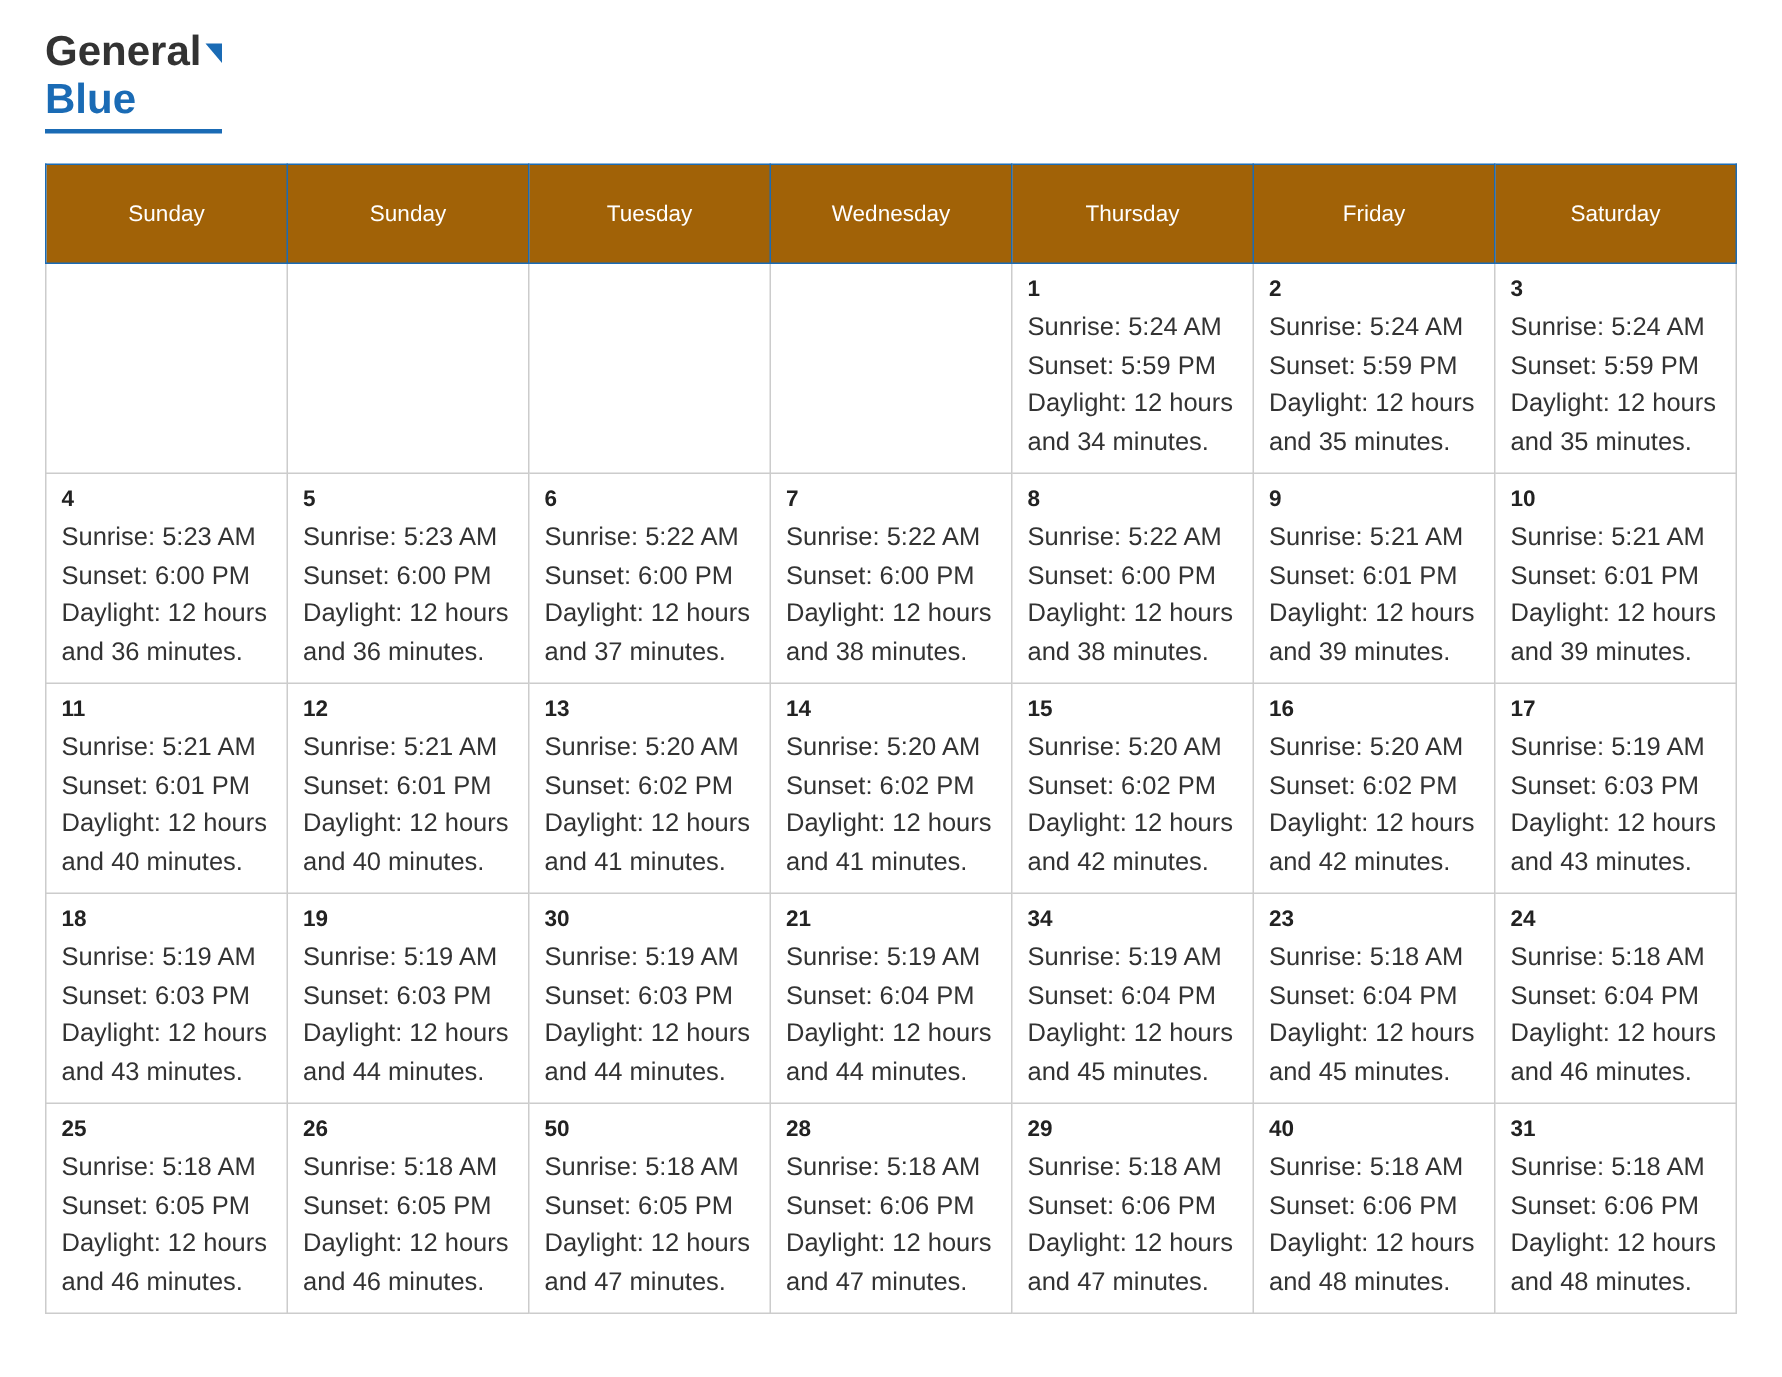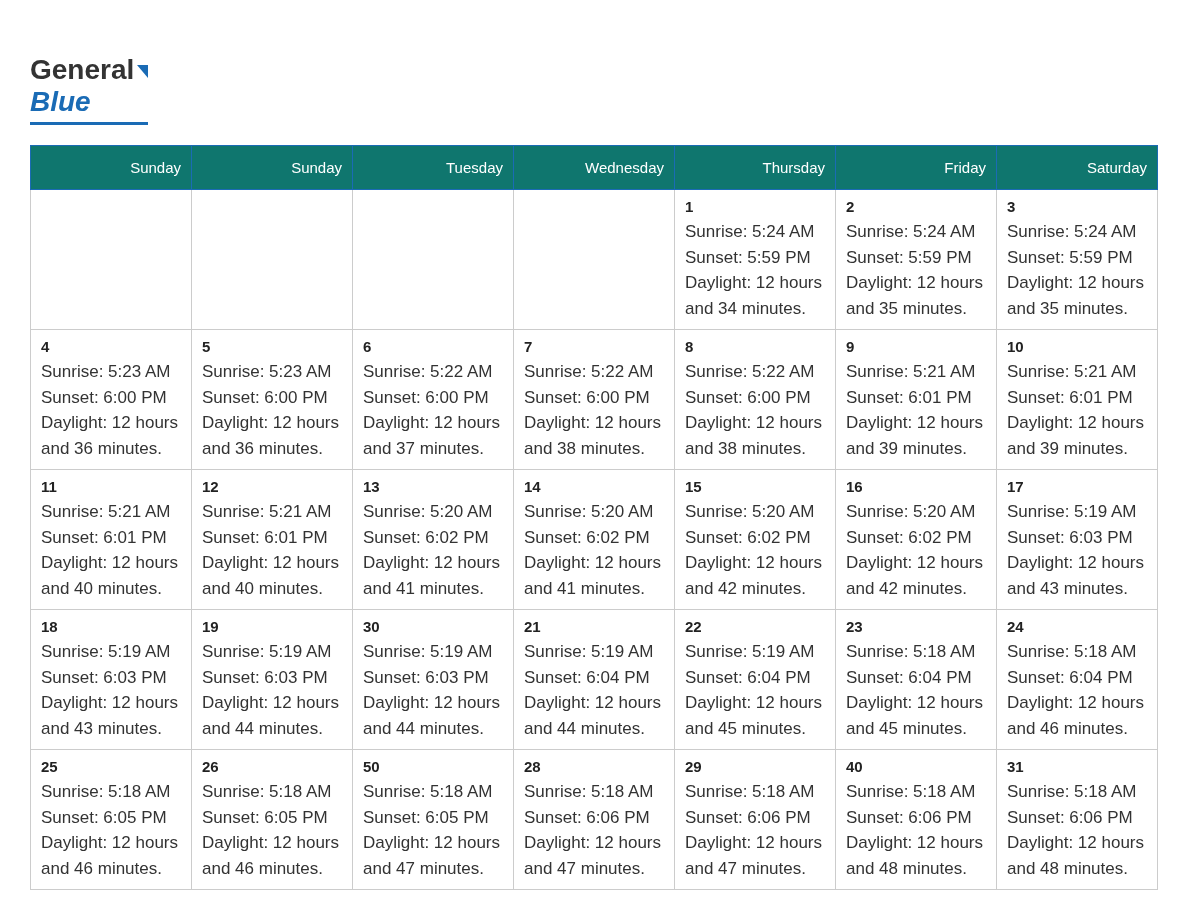--- a/index.html
+++ b/index.html
@@ -19,21 +19,20 @@
     .logo {
       display: flex;
       flex-direction: column;
       align-items: flex-start;
     }
     .logo-text {
       font-size: 28px;
       font-weight: bold;
       color: #333;
       line-height: 1;
-      margin-top: 36px;
     }
     .logo-line {
       width: 100%;
       height: 3px;
       background: #1a6bb5;
       margin-top: 4px;
     }
     .header-right {
       text-align: right;
     }
@@ -47,26 +46,26 @@
       font-size: 20px;
       color: #444;
       margin-top: 4px;
     }
     .calendar {
       width: 100%;
       border-collapse: collapse;
       border: 1px solid #aaa;
     }
     .calendar th {
-      background: #0f766e;
+      background: #a16207;
       color: #fff;
       font-size: 15px;
       font-weight: normal;
-      padding: 13px 10px;
-      text-align: right;
+      padding: 24px 10px;
+      text-align: center;
       border: 1px solid #1a6bb5;
     }
     .calendar td {
       vertical-align: top;
       padding: 8px 10px;
       font-size: 13px;
       color: #333;
       border: 1px solid #ccc;
       width: calc(100% / 7);
       min-height: 100px;
@@ -91,21 +90,21 @@
   </style>
 </head>
 <body>
 
 <div class="header">
   <div class="logo">
     <div class="logo-text">
       General<span style="display:inline-block;width:0;height:0;border-left:11px solid transparent;border-right:0px solid transparent;border-top:13px solid #1a6bb5;margin-left:3px;vertical-align:middle;"></span>
     </div>
     <div style="margin-top:2px;">
-      <span style="font-size:28px;font-weight:bold;color:#1a6bb5;font-style:italic;">Blue</span>
+      <span style="font-size:28px;font-weight:bold;color:#1a6bb5;">Blue</span>
     </div>
     <div class="logo-line"></div>
   </div>
   <div class="header-right">
     <div class="month-title"></div>
     <div class="location"></div>
   </div>
 </div>
 
 <table class="calendar">
@@ -273,21 +272,21 @@
 and 44 minutes.</div>
         </td>
         <td>
           <div class="day-number">21</div>
           <div class="day-info" style="white-space: pre-line;">Sunrise: 5:19 AM
 Sunset: 6:04 PM
 Daylight: 12 hours
 and 44 minutes.</div>
         </td>
         <td>
-          <div class="day-number">22</div>
+          <div class="day-number">34</div>
           <div class="day-info" style="white-space: pre-line;">Sunrise: 5:19 AM
 Sunset: 6:04 PM
 Daylight: 12 hours
 and 45 minutes.</div>
         </td>
         <td>
           <div class="day-number">23</div>
           <div class="day-info" style="white-space: pre-line;">Sunrise: 5:18 AM
 Sunset: 6:04 PM
 Daylight: 12 hours

